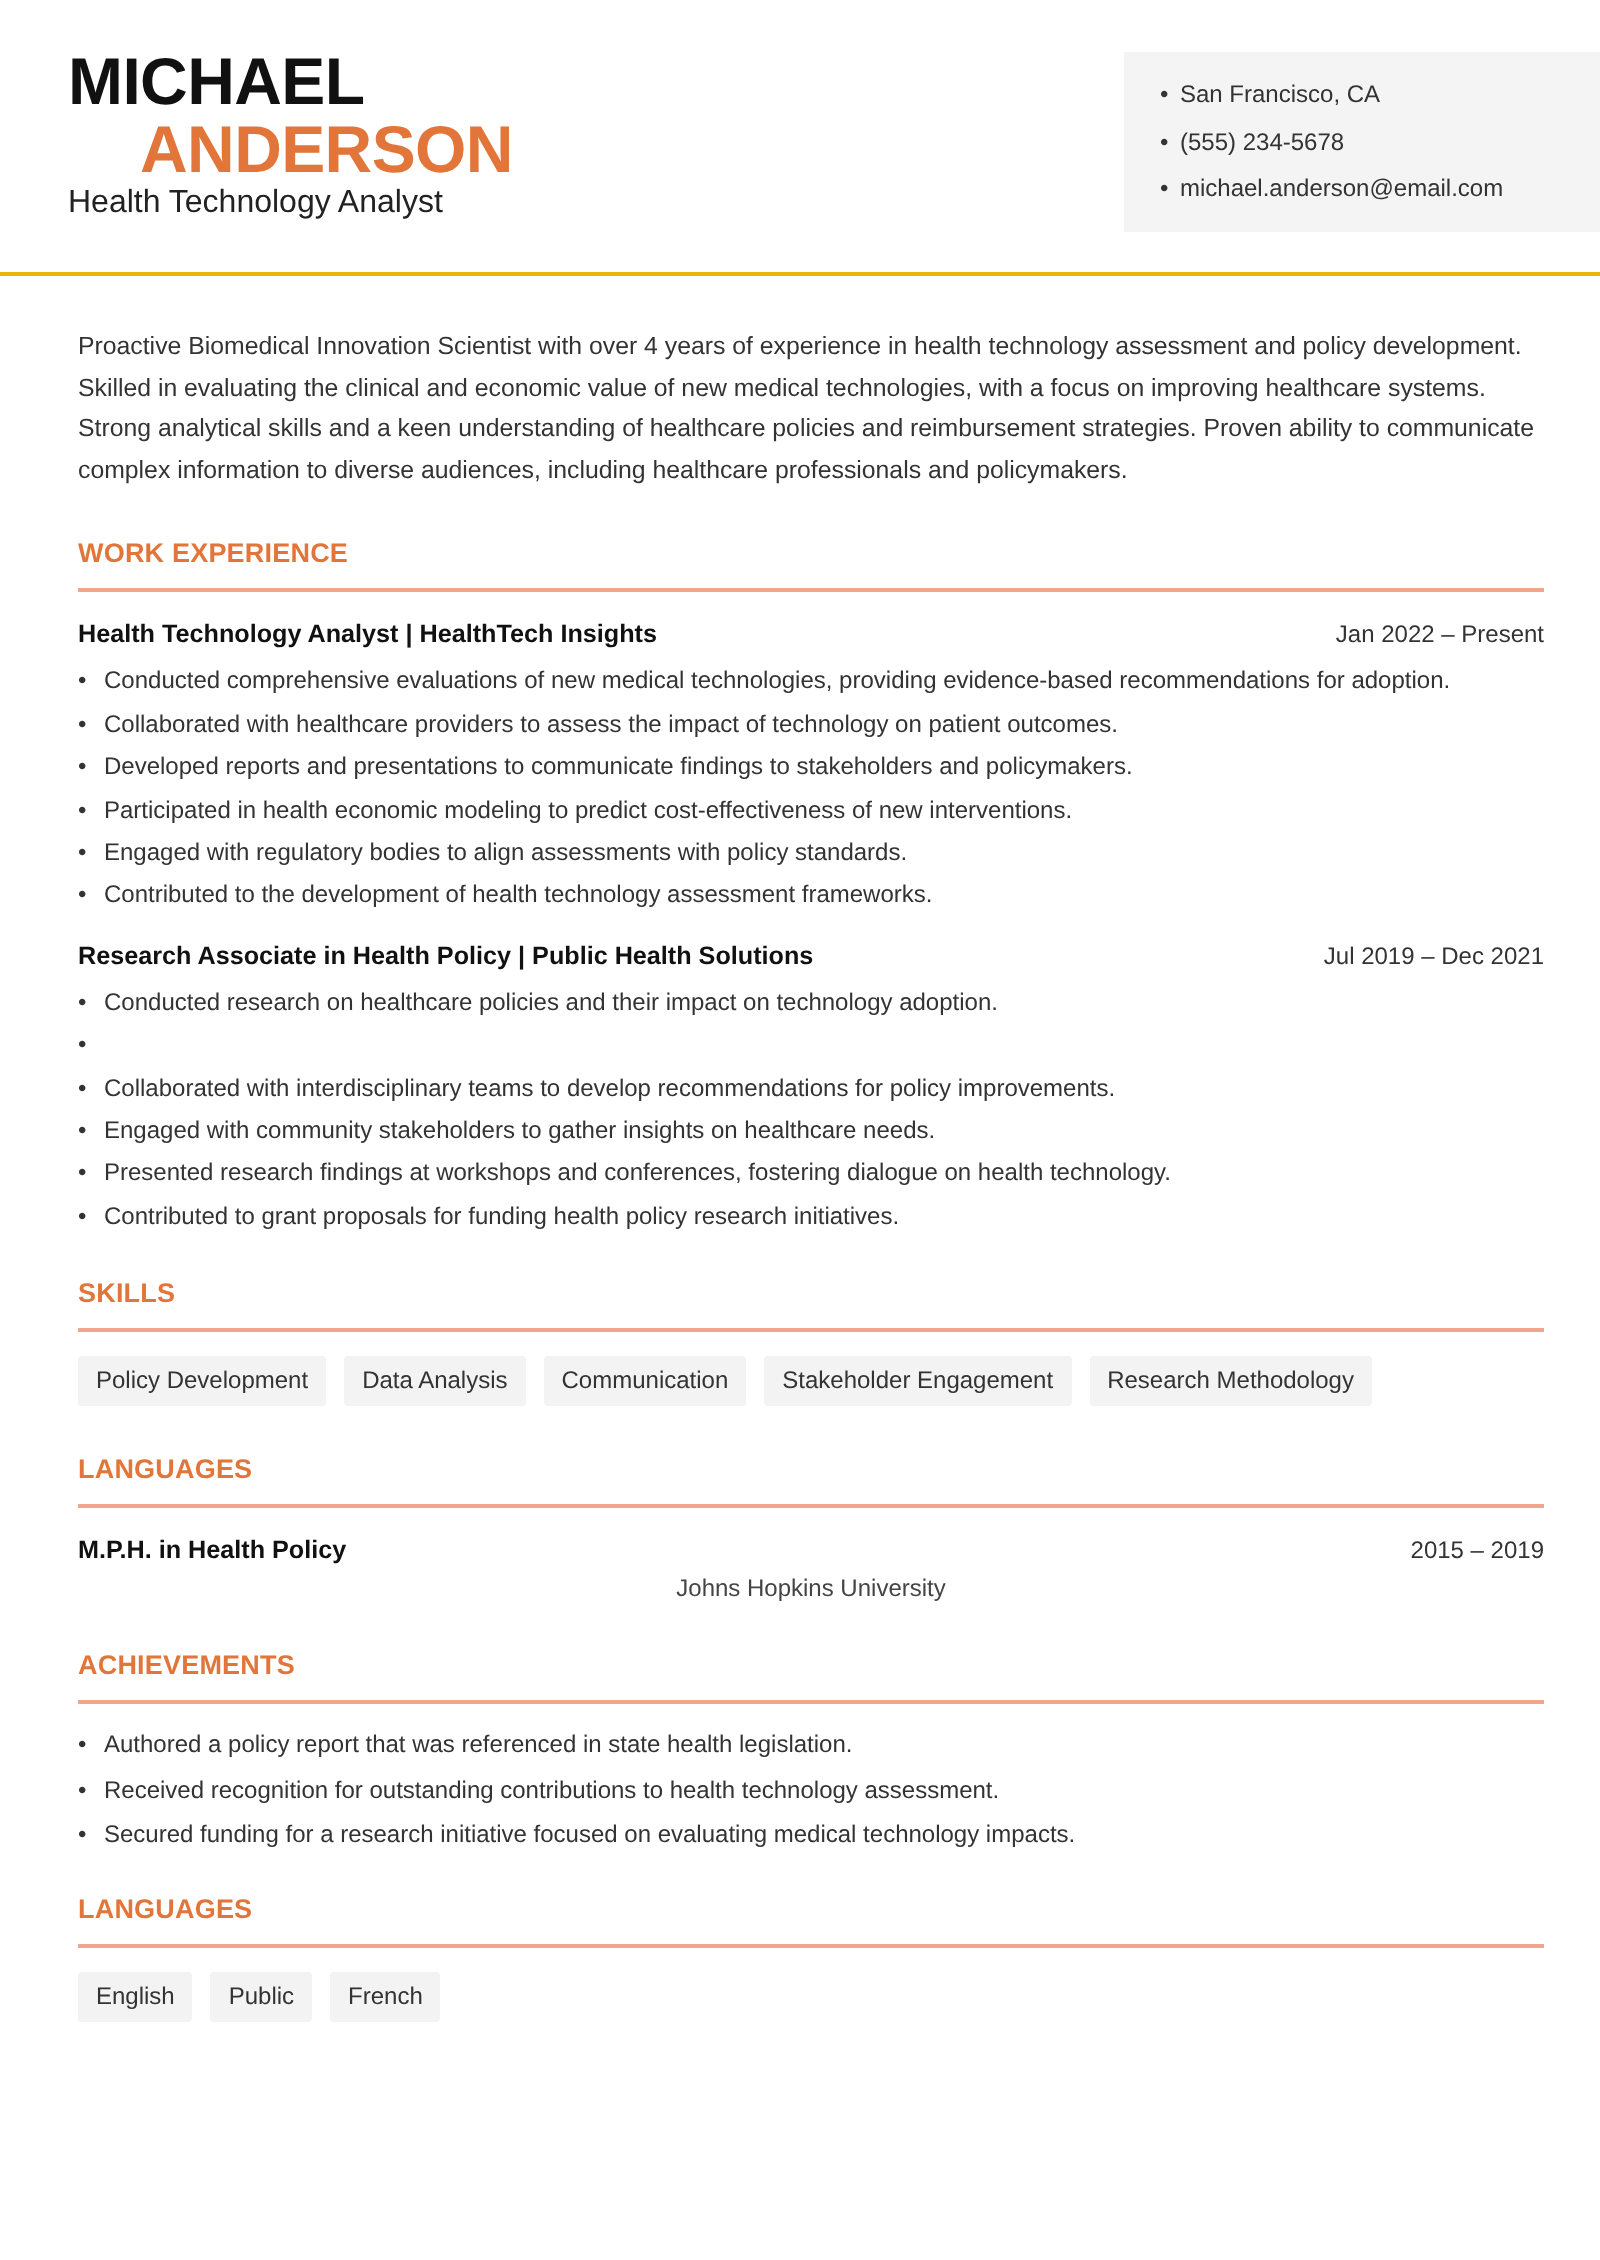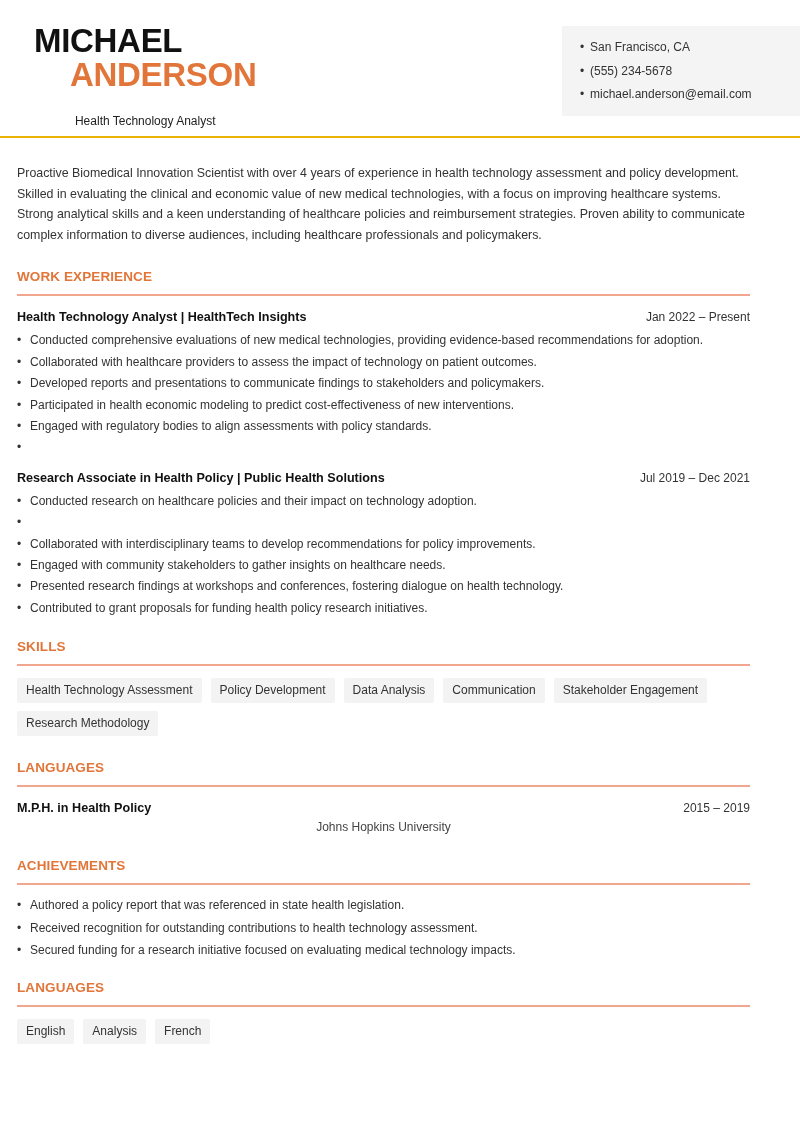--- a/index.html
+++ b/index.html
@@ -3,27 +3,27 @@
   <meta charset="utf-8">
   <style>
     * { box-sizing: border-box; margin: 0; padding: 0; }
     html, body { width: 800px; height: 1130px; background: #ffffff; }
     body { font-family: "Liberation Sans", "DejaVu Sans", sans-serif; color: #333333; position: relative; overflow: hidden; }
 
     .header { position: relative; height: 138px; border-bottom: 2px solid #eab308; }
     .name-block { position: absolute; left: 34px; top: 24px; }
     .first-name { font-size: 33px; font-weight: bold; color: #111111; line-height: 34px; letter-spacing: -0.3px; }
     .last-name { font-size: 33px; font-weight: bold; color: #e2763a; line-height: 34px; letter-spacing: -0.3px; margin-left: 36px; }
-    .job-title { font-size: 12px; color: #222222; margin-top: 22px; text-align: center; }
+    .job-title { font-size: 16px; color: #222222; margin-top: 1px; }
 
     .contact-box { position: absolute; left: 562px; top: 26px; width: 238px; height: 90px; background: #f4f4f4; padding: 12px 0 0 18px; }
     .contact-item { font-size: 12px; color: #333333; height: 23.5px; line-height: 18px; display: flex; align-items: flex-start; }
     .contact-item .dot { width: 10px; font-size: 12px; }
 
-    .content { position: absolute; left: 17px; top: 163px; width: 733px; }
+    .content { position: absolute; left: 39px; top: 163px; width: 733px; }
     .summary { font-size: 12.4px; line-height: 20.6px; color: #333333; }
 
     .section-title { font-size: 13.5px; font-weight: bold; color: #e2763a; letter-spacing: 0.1px; }
     .section-rule { height: 2px; background: #f0a78d; margin-top: 10px; }
 
     .job-head { display: flex; justify-content: space-between; align-items: flex-start; }
     .job-role { font-size: 12.6px; font-weight: bold; color: #111111; }
     .job-dates { font-size: 12px; color: #333333; }
     .bullets { list-style: none; margin-top: 6px; }
     .bullets li { font-size: 12px; color: #333333; line-height: 21.4px; display: flex; }
@@ -90,20 +90,21 @@
         <li>
             <span class="b">•</span>
             <span>Participated in health economic modeling to predict cost-effectiveness of new interventions.</span>
           </li>
         <li>
             <span class="b">•</span>
             <span>Engaged with regulatory bodies to align assessments with policy standards.</span>
           </li>
         <li>
             <span class="b">•</span>
+            <span>Contributed to the development of health technology assessment frameworks.</span>
           </li>
       </ul>
     </div>
 
     <div style="margin-top: 12px;">
       <div class="job-head">
         <span class="job-role">Research Associate in Health Policy | Public Health Solutions</span>
         <span class="job-dates">Jul 2019 – Dec 2021</span>
       </div>
       <ul class="bullets">
@@ -131,21 +132,20 @@
             <span>Contributed to grant proposals for funding health policy research initiatives.</span>
           </li>
       </ul>
     </div>
   </div>
 
   <div style="margin-top: 20px;">
     <div class="section-title">SKILLS</div>
     <div class="section-rule"></div>
     <div class="chips">
-      <span class="chip">Health Technology Assessment</span>
       <span class="chip">Policy Development</span>
       <span class="chip">Data Analysis</span>
       <span class="chip">Communication</span>
       <span class="chip">Stakeholder Engagement</span>
       <span class="chip">Research Methodology</span>
     </div>
   </div>
 
   <div style="margin-top: 24px;">
     <div class="section-title">LANGUAGES</div>
@@ -176,17 +176,17 @@
           <span>Secured funding for a research initiative focused on evaluating medical technology impacts.</span>
         </li>
     </ul>
   </div>
 
   <div style="margin-top: 18px;">
     <div class="section-title">LANGUAGES</div>
     <div class="section-rule"></div>
     <div class="chips">
       <span class="chip">English</span>
-      <span class="chip">Analysis</span>
+      <span class="chip">Public</span>
       <span class="chip">French</span>
     </div>
   </div>
 </div>
 
 </body></html>

